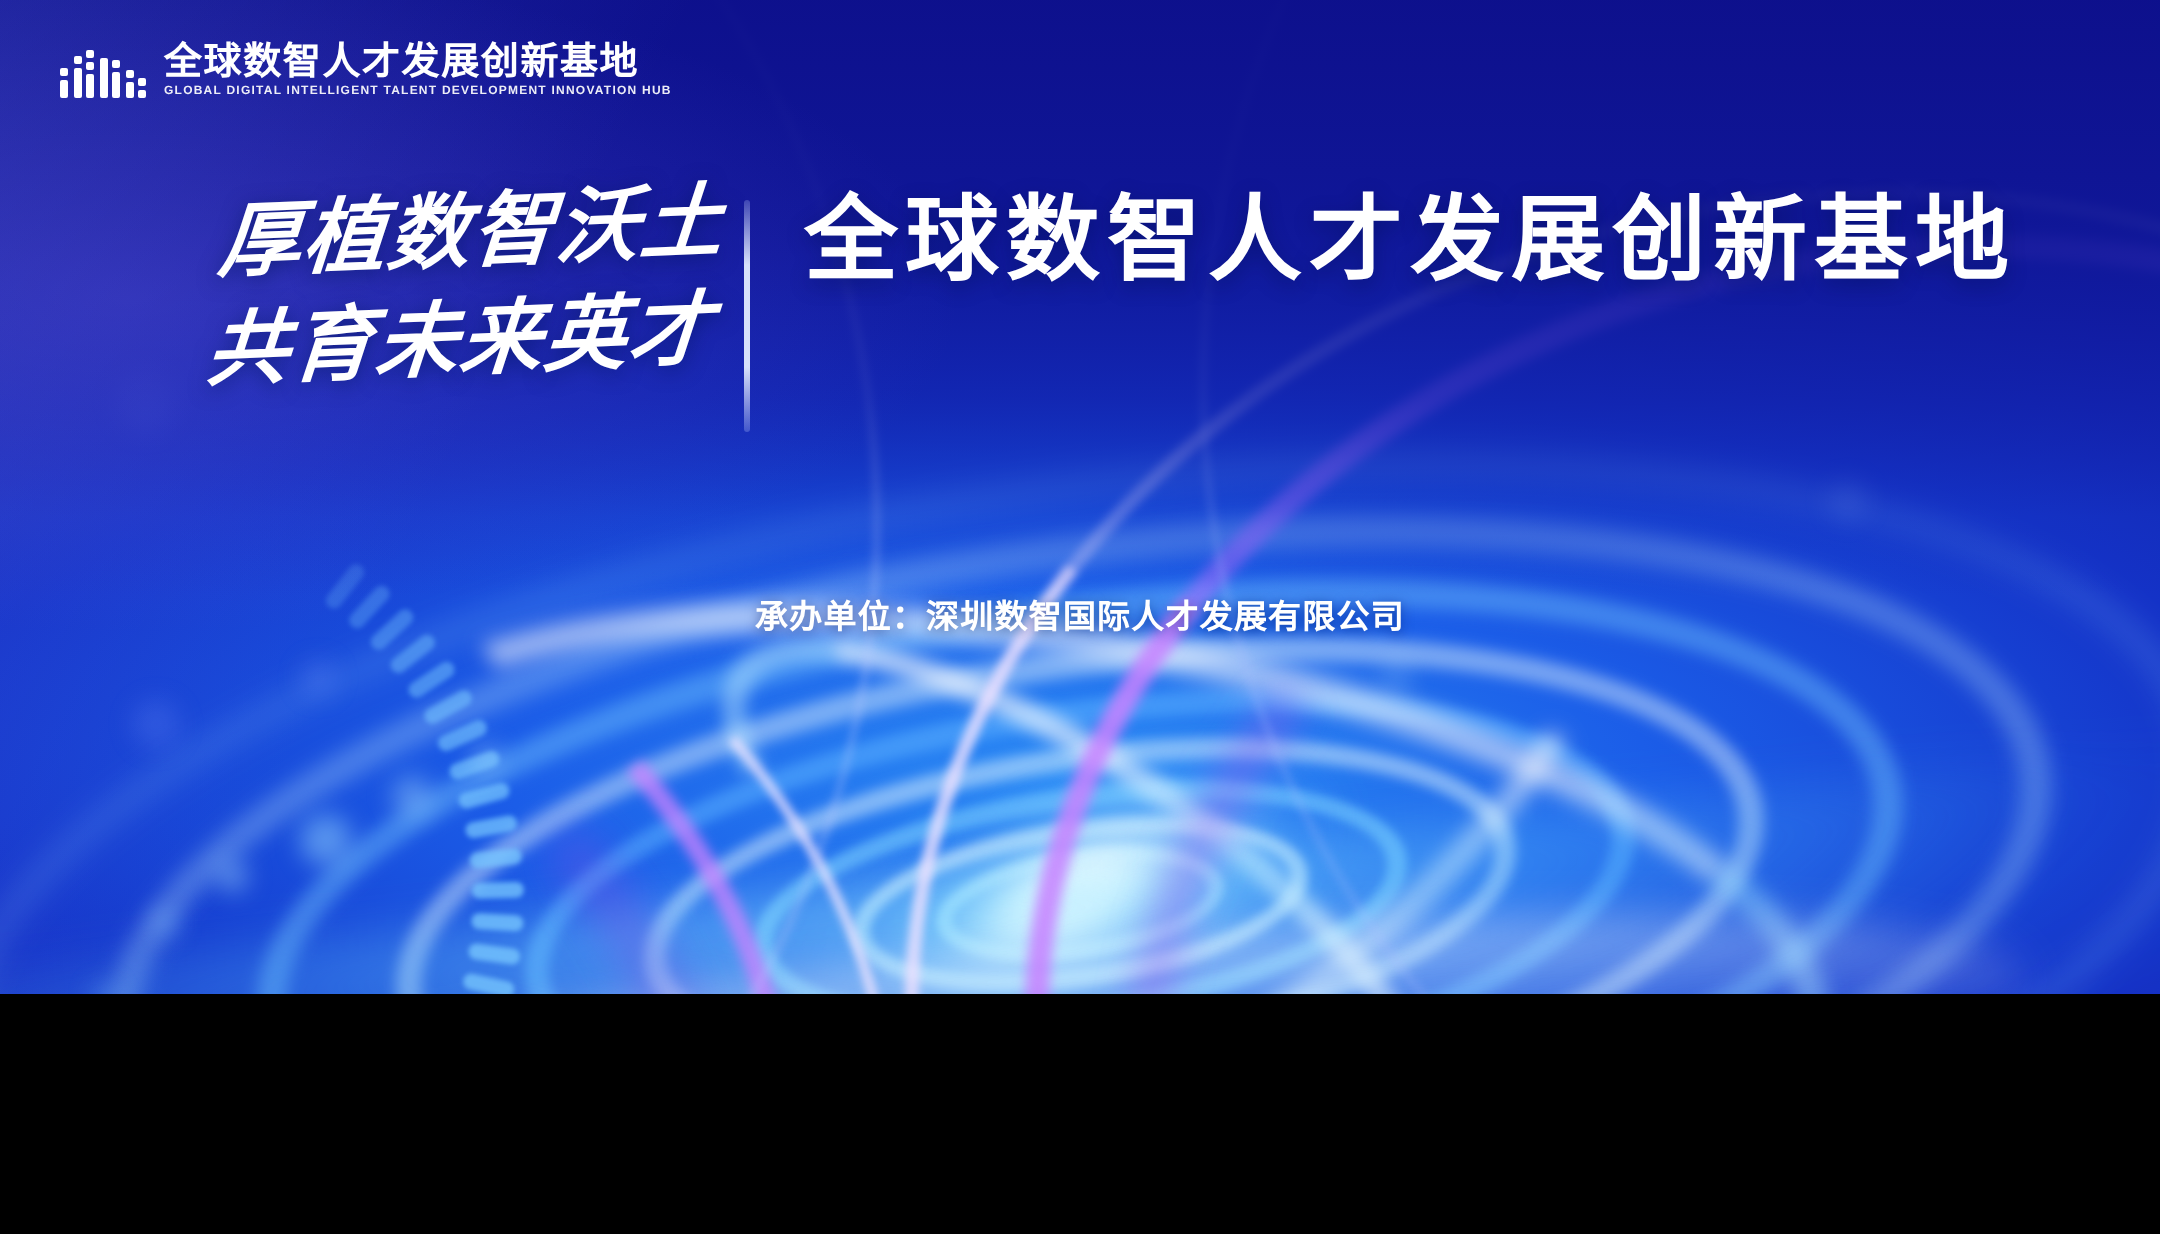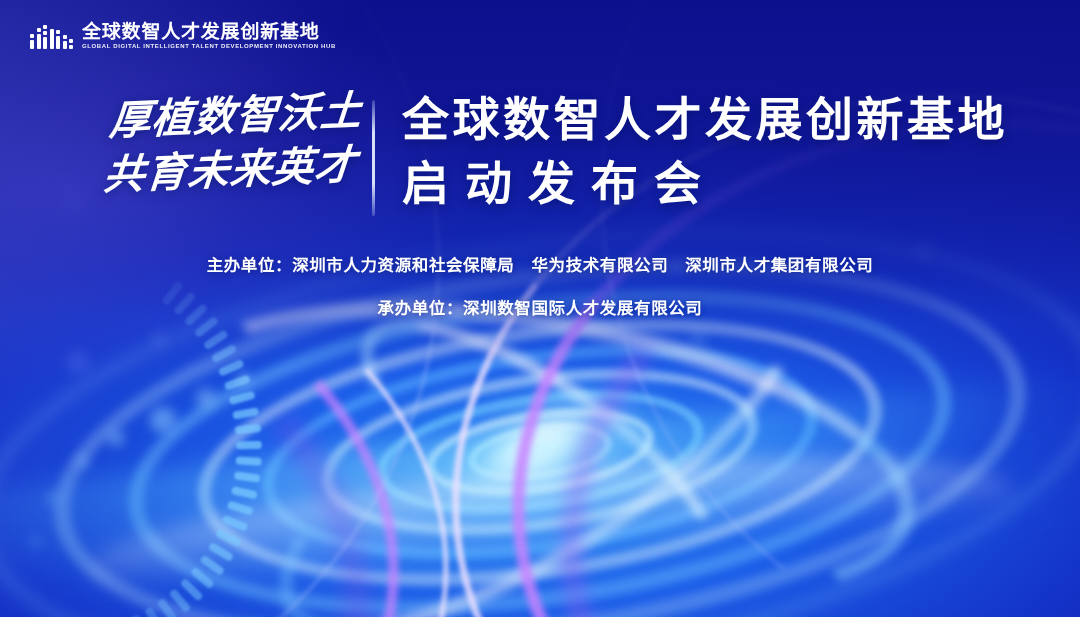--- a/index.html
+++ b/index.html
@@ -4,21 +4,21 @@
 <title>Event Key Visual</title>
 <style>
   html, body {
     margin: 0;
     padding: 0;
     background: #000;
   }
   #stage {
     position: relative;
     width: 1080px;
-    height: 617px;
+    height: 497px;
     overflow: hidden;
     font-family: "Liberation Sans", "DejaVu Sans", sans-serif;
     background: #1020b4;
     user-select: none;
   }
 
   
   .bg-layer { position: absolute; inset: 0; pointer-events: none; }
 
   
@@ -507,25 +507,21 @@
 
   <div class="calli">
     <div class="calli-l1">厚植数智沃土</div>
     <div class="calli-l2">共育未来英才</div>
   </div>
 
   <div class="divider"></div>
 
   <div class="headline">
     <div class="hl-line1">全球数智人才发展创新基地</div>
-    <div class="hl-line2">启动发布会</div>
-  </div>
-
-  <div class="org org-host">
-    <span>主办单位：</span><span>深圳市人力资源和社会保障局</span><span class="org-gap"></span><span>华为技术有限公司</span><span class="org-gap"></span><span>深圳市人才集团有限公司</span>
-  </div>
+  </div>
+
 
   <div class="org org-coop">
     <span>承办单位：</span><span>深圳数智国际人才发展有限公司</span>
   </div>
 
 
 </div>
 
 </body></html>

